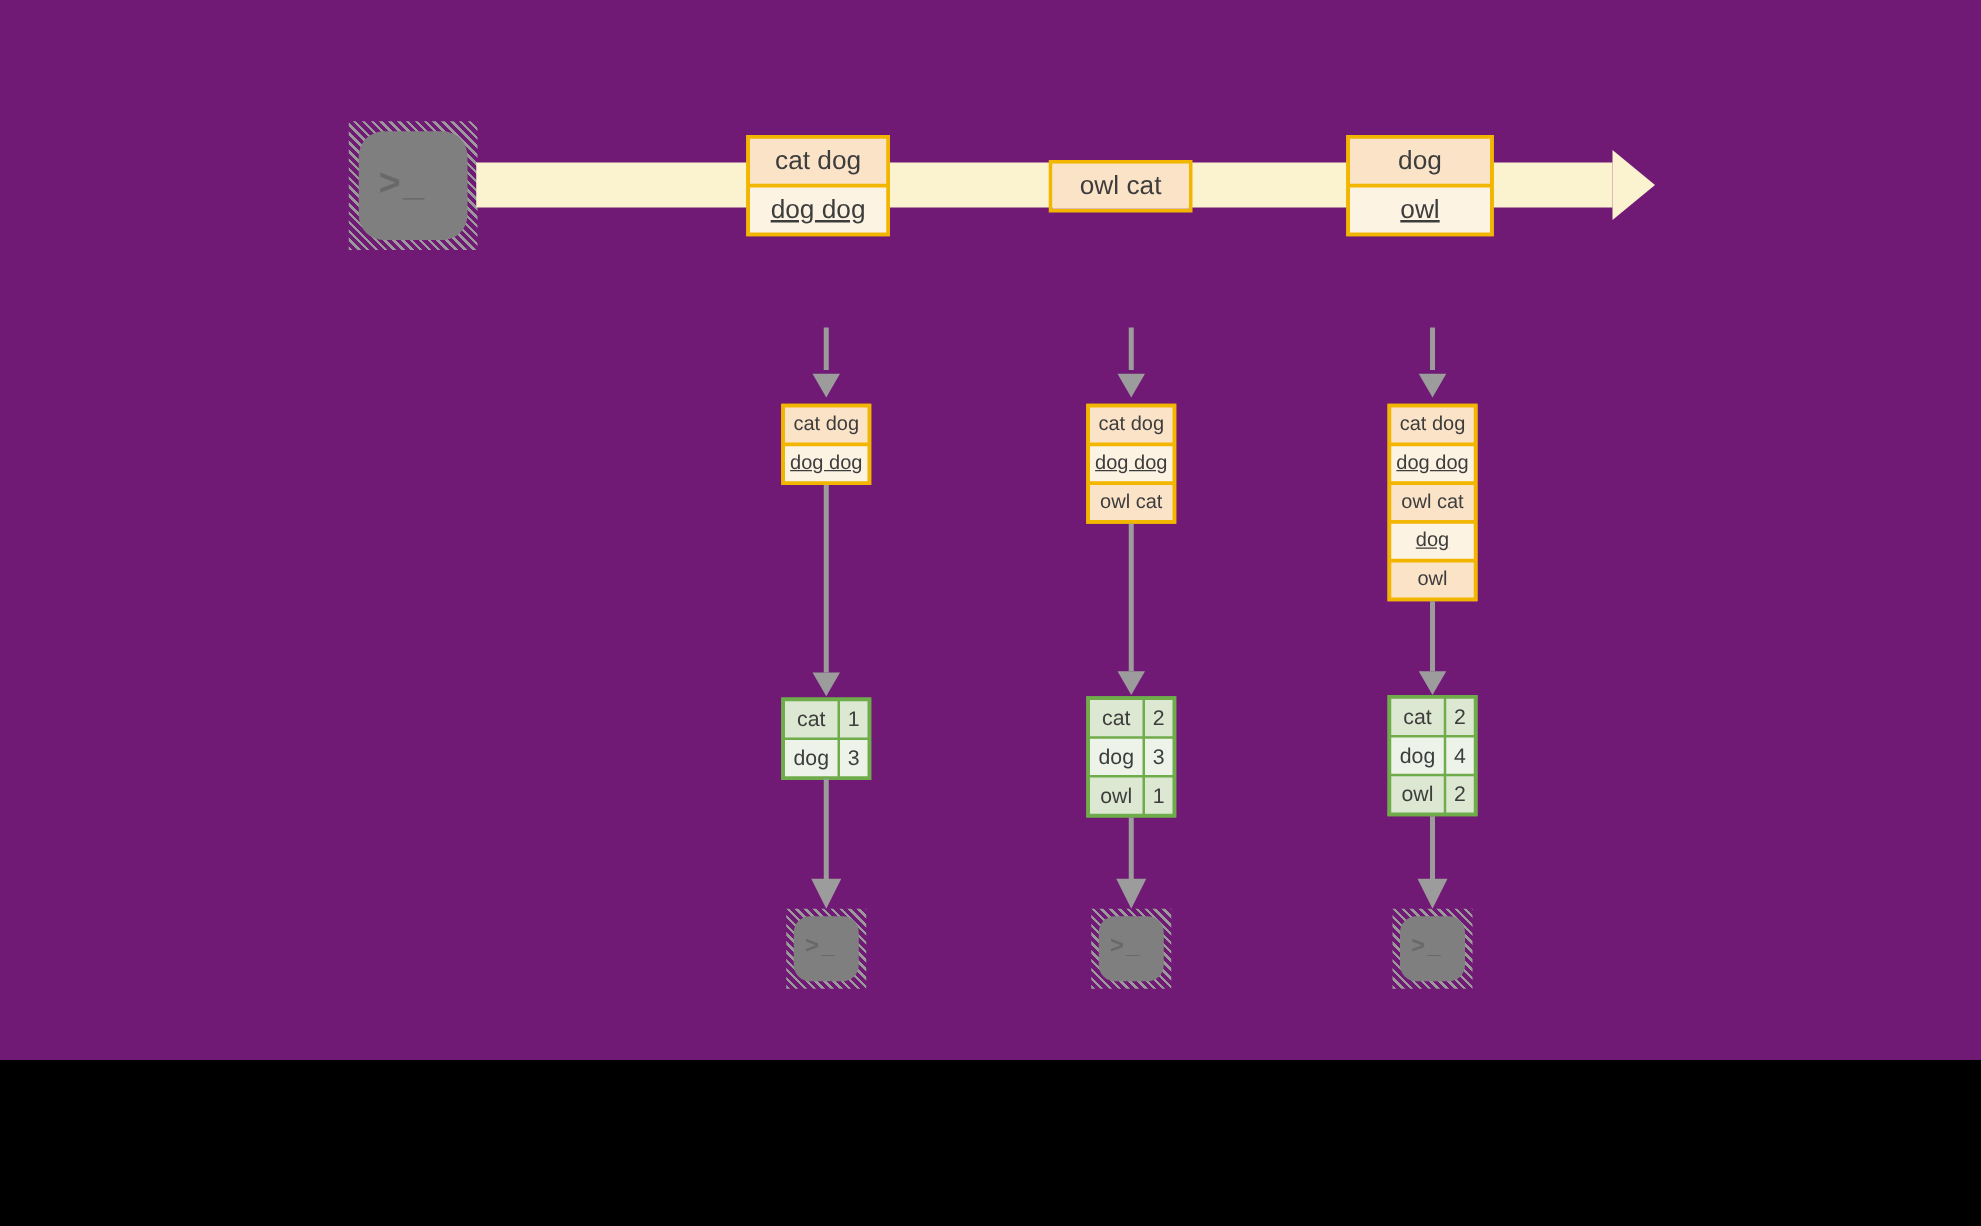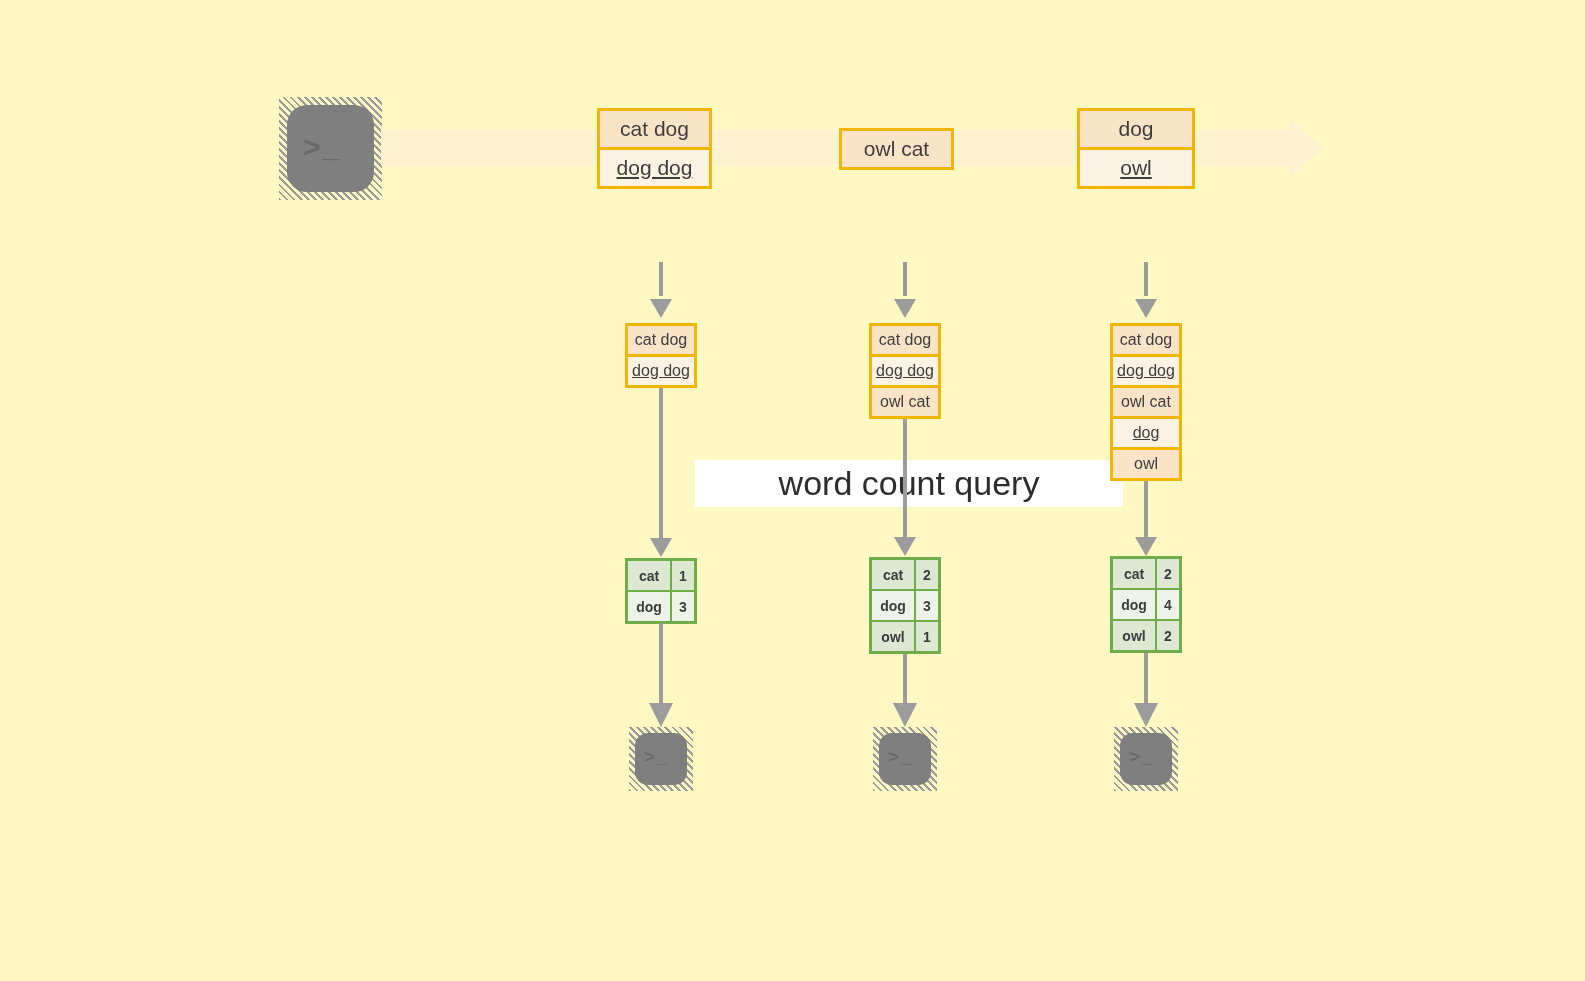--- a/index.html
+++ b/index.html
@@ -1,17 +1,17 @@
 <!DOCTYPE html>
 <html><head>
 <meta charset="utf-8">
 <style>
   html,body{margin:0;padding:0;background:#000;}
   .canvas{
-    position:relative;width:1585px;height:981px;background:#fef9c3;overflow:hidden;
+    position:relative;width:1585px;height:848px;background:#701a75;overflow:hidden;
     font-family:"Liberation Sans","DejaVu Sans",sans-serif;color:#3d3d3d;
   }
   
   .term{position:absolute;background:repeating-linear-gradient(45deg,#9a9a9a 0 2px,transparent 2px 5px);}
   .term-body{position:absolute;background:#7f7f7f;display:flex;align-items:center;}
   .term-big .term-body{left:8px;top:8px;right:8px;bottom:8px;border-radius:20px;padding-left:16px;}
   .term-sm .term-body{left:6px;top:6px;right:6px;bottom:6px;border-radius:13px;padding-left:9px;}
   .term-glyph{color:#696969;font-weight:bold;letter-spacing:2px;transform:translateY(-2px);}
   .term-big .term-glyph{font-size:30px;}
   .term-sm .term-glyph{font-size:19px;}
@@ -29,21 +29,21 @@
   .srow{height:28px;display:flex;align-items:center;justify-content:center;font-size:16px;}
   
   .vline{position:absolute;width:4px;background:#9c9c9c;z-index:3;}
   .tri{position:absolute;width:0;height:0;border-left:11px solid transparent;border-right:11px solid transparent;border-top:19px solid #9c9c9c;z-index:3;}
   .tri-lg{position:absolute;width:0;height:0;border-left:12px solid transparent;border-right:12px solid transparent;border-top:24px solid #9c9c9c;z-index:3;}
   
   .banner{position:absolute;left:695px;top:460px;width:428px;height:47px;background:#ffffff;z-index:1;
     display:flex;align-items:center;justify-content:center;font-size:34px;color:#2d2d2d;}
   
   .gtable{position:absolute;border:3px solid #6fad4b;background:#6fad4b;display:grid;grid-template-columns:42px 22px;gap:2px;z-index:2;}
-  .gcell{height:29px;display:flex;align-items:center;justify-content:center;font-size:14px;font-weight:bold;}
+  .gcell{height:29px;display:flex;align-items:center;justify-content:center;font-size:17px;}
   .gd{background:#dce8d1;}
   .gl{background:#eef3e9;}
 </style>
 </head>
 <body>
 
 <div class="canvas">
 
   <div class="term term-big" style="left:279px;top:97px;width:103px;height:103px;">
     <div class="term-body">
@@ -83,23 +83,20 @@
     <div class="srow peach">owl cat</div>
   </div>
   <div class="stack" style="left:1110px;top:323px;">
     <div class="srow peach">cat dog</div>
     <div class="srow cream">dog dog</div>
     <div class="srow peach">owl cat</div>
     <div class="srow cream">dog</div>
     <div class="srow peach">owl</div>
   </div>
 
-  <div class="banner">
-    <span>word count query</span>
-  </div>
 
   <div class="vline" style="left:659px;top:388px;height:150px;"></div>
   <div class="tri" style="left:650px;top:538px;"></div>
   <div class="vline" style="left:903px;top:419px;height:118px;"></div>
   <div class="tri" style="left:894px;top:537px;"></div>
   <div class="vline" style="left:1144px;top:481px;height:56px;"></div>
   <div class="tri" style="left:1135px;top:537px;"></div>
 
   <div class="gtable" style="left:625px;top:558px;">
     <div class="gcell gd">cat</div>

